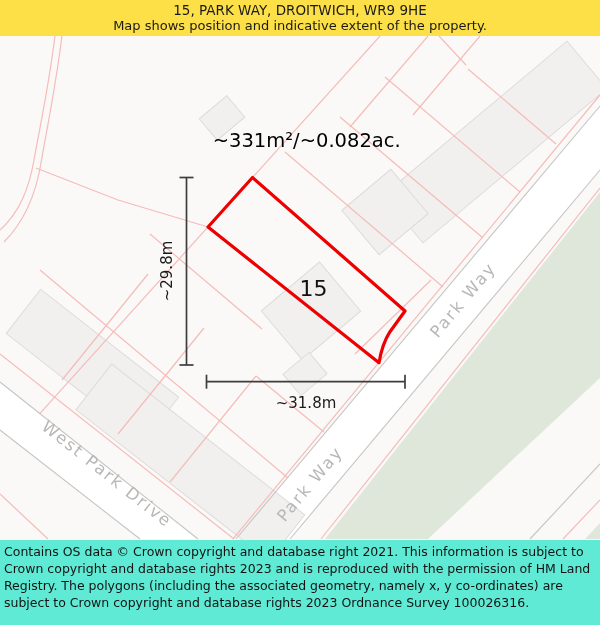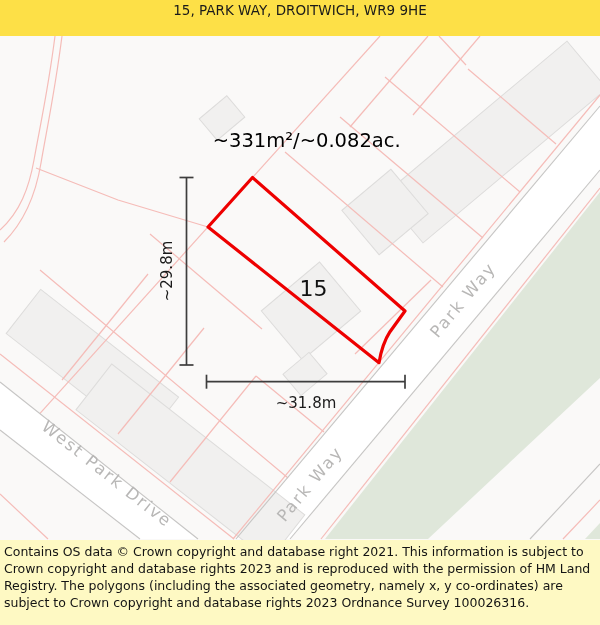--- a/index.html
+++ b/index.html
@@ -17,28 +17,29 @@
   .green{fill:var(--green-area,#dfe7da);}
   .bld rect{fill:var(--building-fill,#f1f0ef);stroke:var(--building-stroke,#dddcdb);stroke-width:1;}
   .pink line,.pink path,.pink polyline{stroke:var(--parcel-line,#f5bcb8);stroke-width:1.2;fill:none;}
   .gray line{stroke:var(--road-edge,#c6c5c4);stroke-width:1.1;fill:none;}
   .street{font-size:16.5px;fill:var(--street-label,#b8b7b6);letter-spacing:2px;text-anchor:middle;}
   .prop{fill:none;stroke:var(--property-outline,#ee0000);stroke-width:3.2;stroke-linejoin:round;}
   .plotnum{font-size:22px;fill:#111;text-anchor:middle;}
   .arealabel{font-size:19.5px;fill:#000;text-anchor:middle;}
   .dim line{stroke:var(--dimension-line,#3d3d3d);stroke-width:1.7;}
   .dimtext{font-size:15px;fill:#1a1a1a;text-anchor:middle;}
-  .footer{height:85px;box-sizing:border-box;padding:3px 4px 0 4px;background:#fef9c3;}
+  .footer{height:85px;box-sizing:border-box;padding:3px 4px 0 4px;background:#5eead4;}
   .footer p{margin:0;font-size:12.5px;line-height:17px;color:#141414;}
 </style>
 </head>
 <body>
 
 <div class="header">
   <div class="title">15, PARK WAY, DROITWICH, WR9 9HE</div>
+  <div class="subtitle">Map shows position and indicative extent of the property.</div>
 </div>
 
 <svg class="map" width="600" height="504" viewBox="0 36 600 504" xmlns="http://www.w3.org/2000/svg">
   <rect class="mapbg" x="0" y="36" width="600" height="504"></rect>
 
   <g>
     <polygon class="roadfill" points="0,382 198,539 140,539 0,430"></polygon>
     <polygon class="roadfill" points="236,539 600,106 600,170 290,539"></polygon>
   </g>
 

